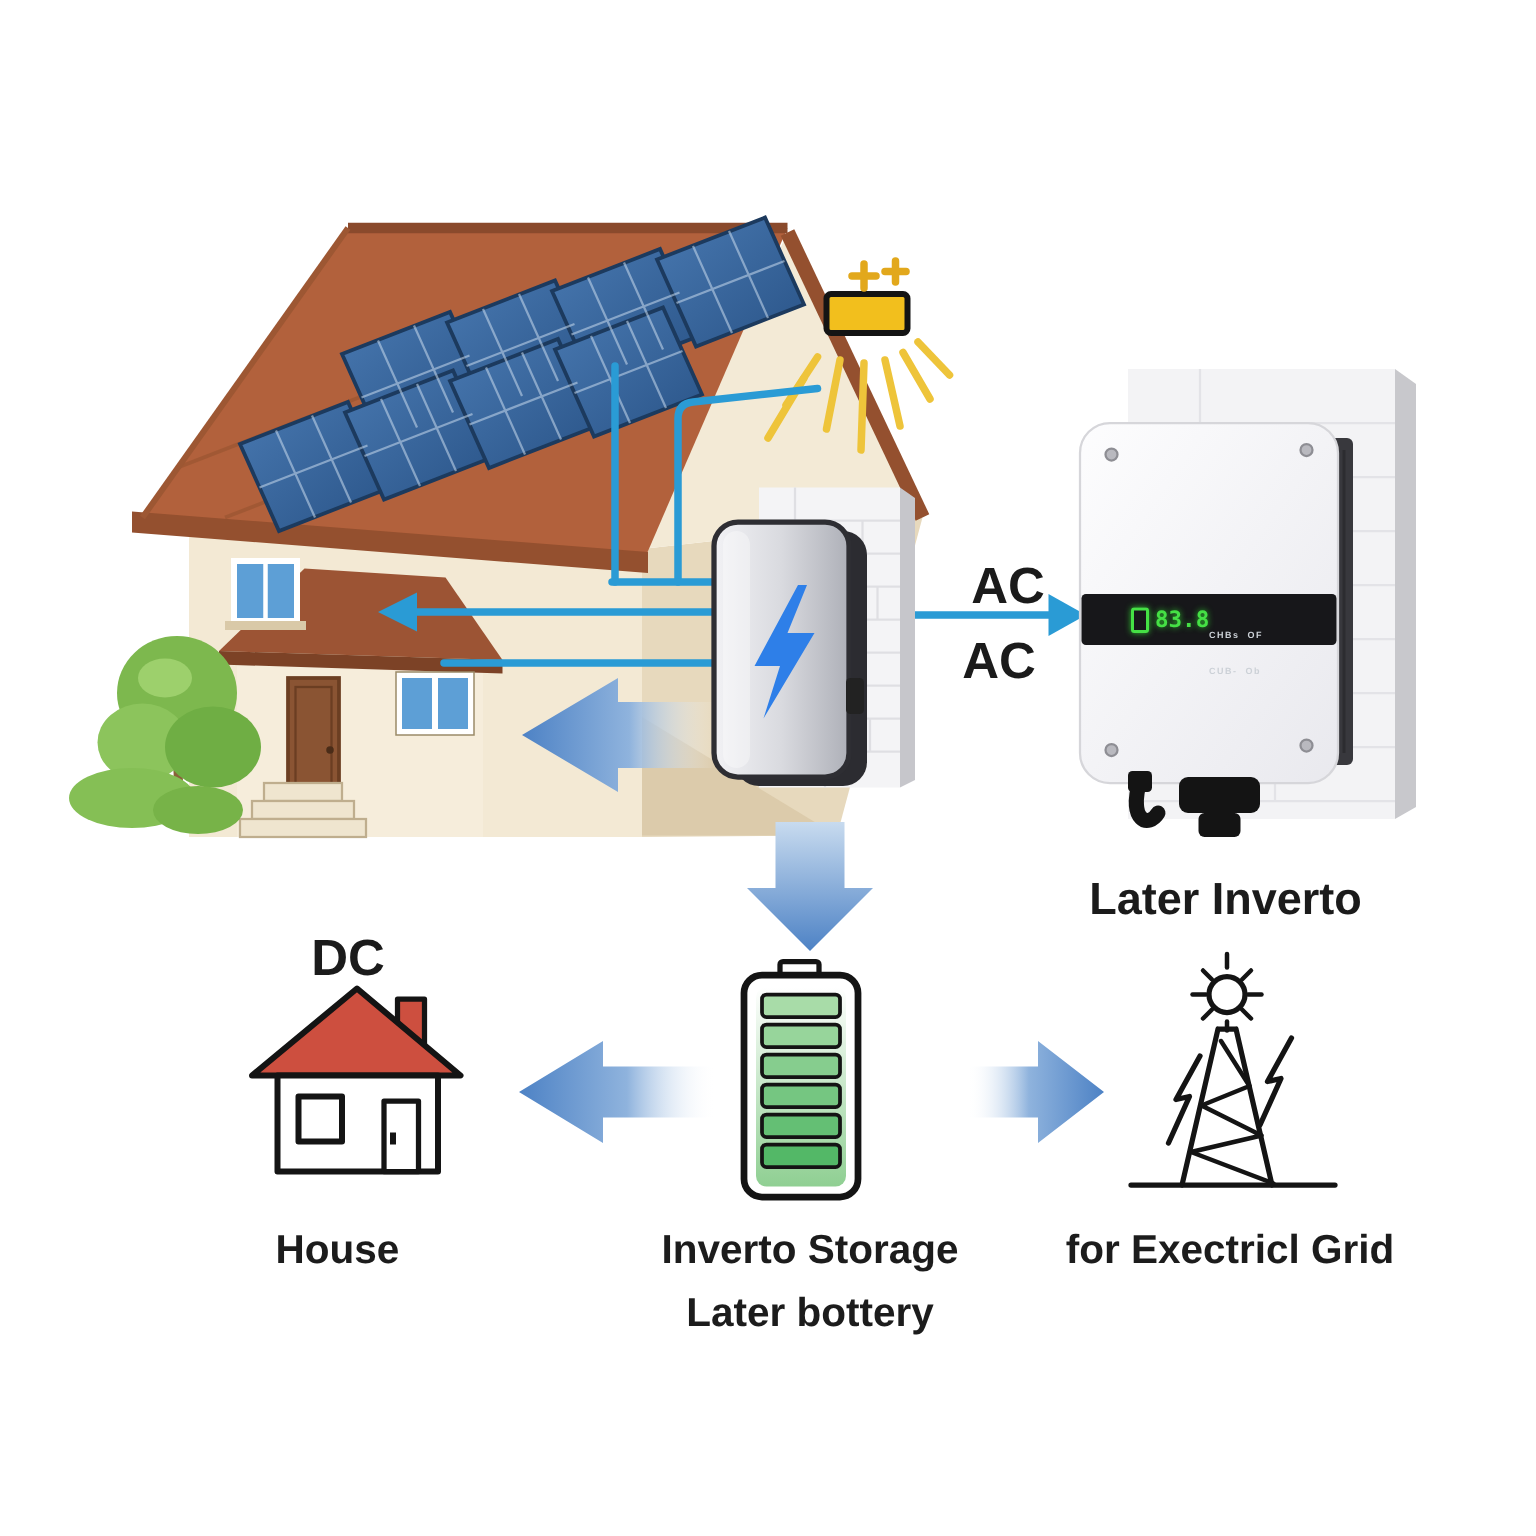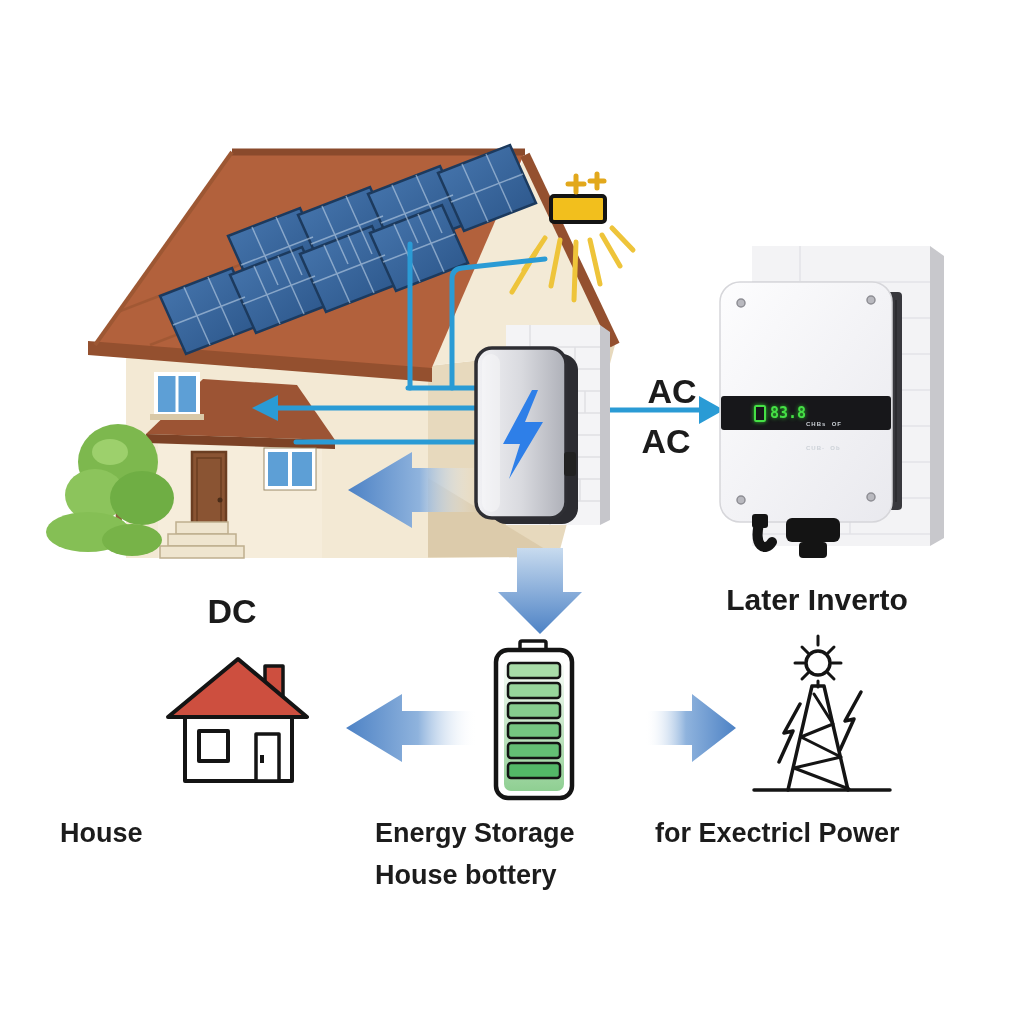--- a/index.html
+++ b/index.html
@@ -3,21 +3,21 @@
 <meta charset="utf-8">
 <style>
   html,body{margin:0;padding:0;background:#ffffff;}
   #stage{position:relative;width:1024px;height:1024px;background:#ffffff;overflow:hidden;
          font-family:"Liberation Sans", sans-serif;}
   #scene{position:absolute;left:0;top:0;width:1024px;height:1024px;}
   .lbl{position:absolute;text-align:center;color:#1b1b1b;font-weight:bold;}
   .lbl-ac{font-size:34px;letter-spacing:0px;}
   .lbl-dc{font-size:34px;}
   .lbl-hybrid{font-size:30px;}
-  .caption{position:absolute;width:330px;color:#1c1c1c;
+  .caption{position:absolute;width:330px;text-align:center;color:#1c1c1c;
            font-weight:bold;font-size:27px;line-height:42px;}
   .caption div{white-space:nowrap;}
   
   .led{position:absolute;left:754px;top:401px;height:24px;display:flex;align-items:center;gap:4px;}
   .led-chip{display:inline-block;width:8px;height:13px;border:2px solid #45e045;border-radius:2px;
             box-shadow:0 0 4px #2fbf2f;}
   .led-val{font-family:"DejaVu Sans Mono", monospace;font-weight:bold;font-size:15px;color:#45e045;
            text-shadow:0 0 4px #2fbf2f;}
   .stat{position:absolute;left:806px;top:404px;color:#ccd1d7;font-size:6px;font-weight:bold;
         line-height:8px;letter-spacing:1px;white-space:pre;}
@@ -251,32 +251,32 @@
     <path d="M812,686 L788,790 M824,686 L848,790 M812,686 H824" stroke-width="3.5"></path>
     <path d="M814,694 L833,724 L801,737 L841,757 L794,768 L849,789" stroke-width="3"></path>
     <line x1="754" y1="790" x2="890" y2="790" stroke-width="3.5"></line>
     <path d="M800,704 L784,733 L793,731 L779,762" stroke-width="3.5"></path>
     <path d="M861,692 L845,721 L854,719 L840,750" stroke-width="3.5"></path>
   </g>
 </svg>
 
 <div class="lbl lbl-ac" style="left:630px;top:372px;width:84px;">AC</div>
 <div class="lbl lbl-ac" style="left:624px;top:422px;width:84px;">AC</div>
-<div class="lbl lbl-dc" style="left:180px;top:592px;width:104px;text-align:center;">DC</div>
+<div class="lbl lbl-dc" style="left:180px;top:620px;width:104px;text-align:center;">DC</div>
 <div class="lbl lbl-hybrid" style="left:660px;top:583px;width:314px;">Later Inverto</div>
 
 <div class="caption" style="left:60px;top:812px;">
   <div>House</div>
 </div>
 <div class="caption" style="left:375px;top:812px;">
-  <div>Energy Storage</div>
-  <div>House bottery</div>
+  <div>Inverto Storage</div>
+  <div>Later bottery</div>
 </div>
 <div class="caption" style="left:655px;top:812px;">
-  <div>for Exectricl Power</div>
+  <div>for Exectricl Grid</div>
 </div>
 
 <div class="led">
   <span class="led-chip"></span>
   <span class="led-val">83.8</span>
 </div>
 <div class="stat">
   <div>CHBs  OF</div>
   <div>CUB-  Ob</div>
 </div>

